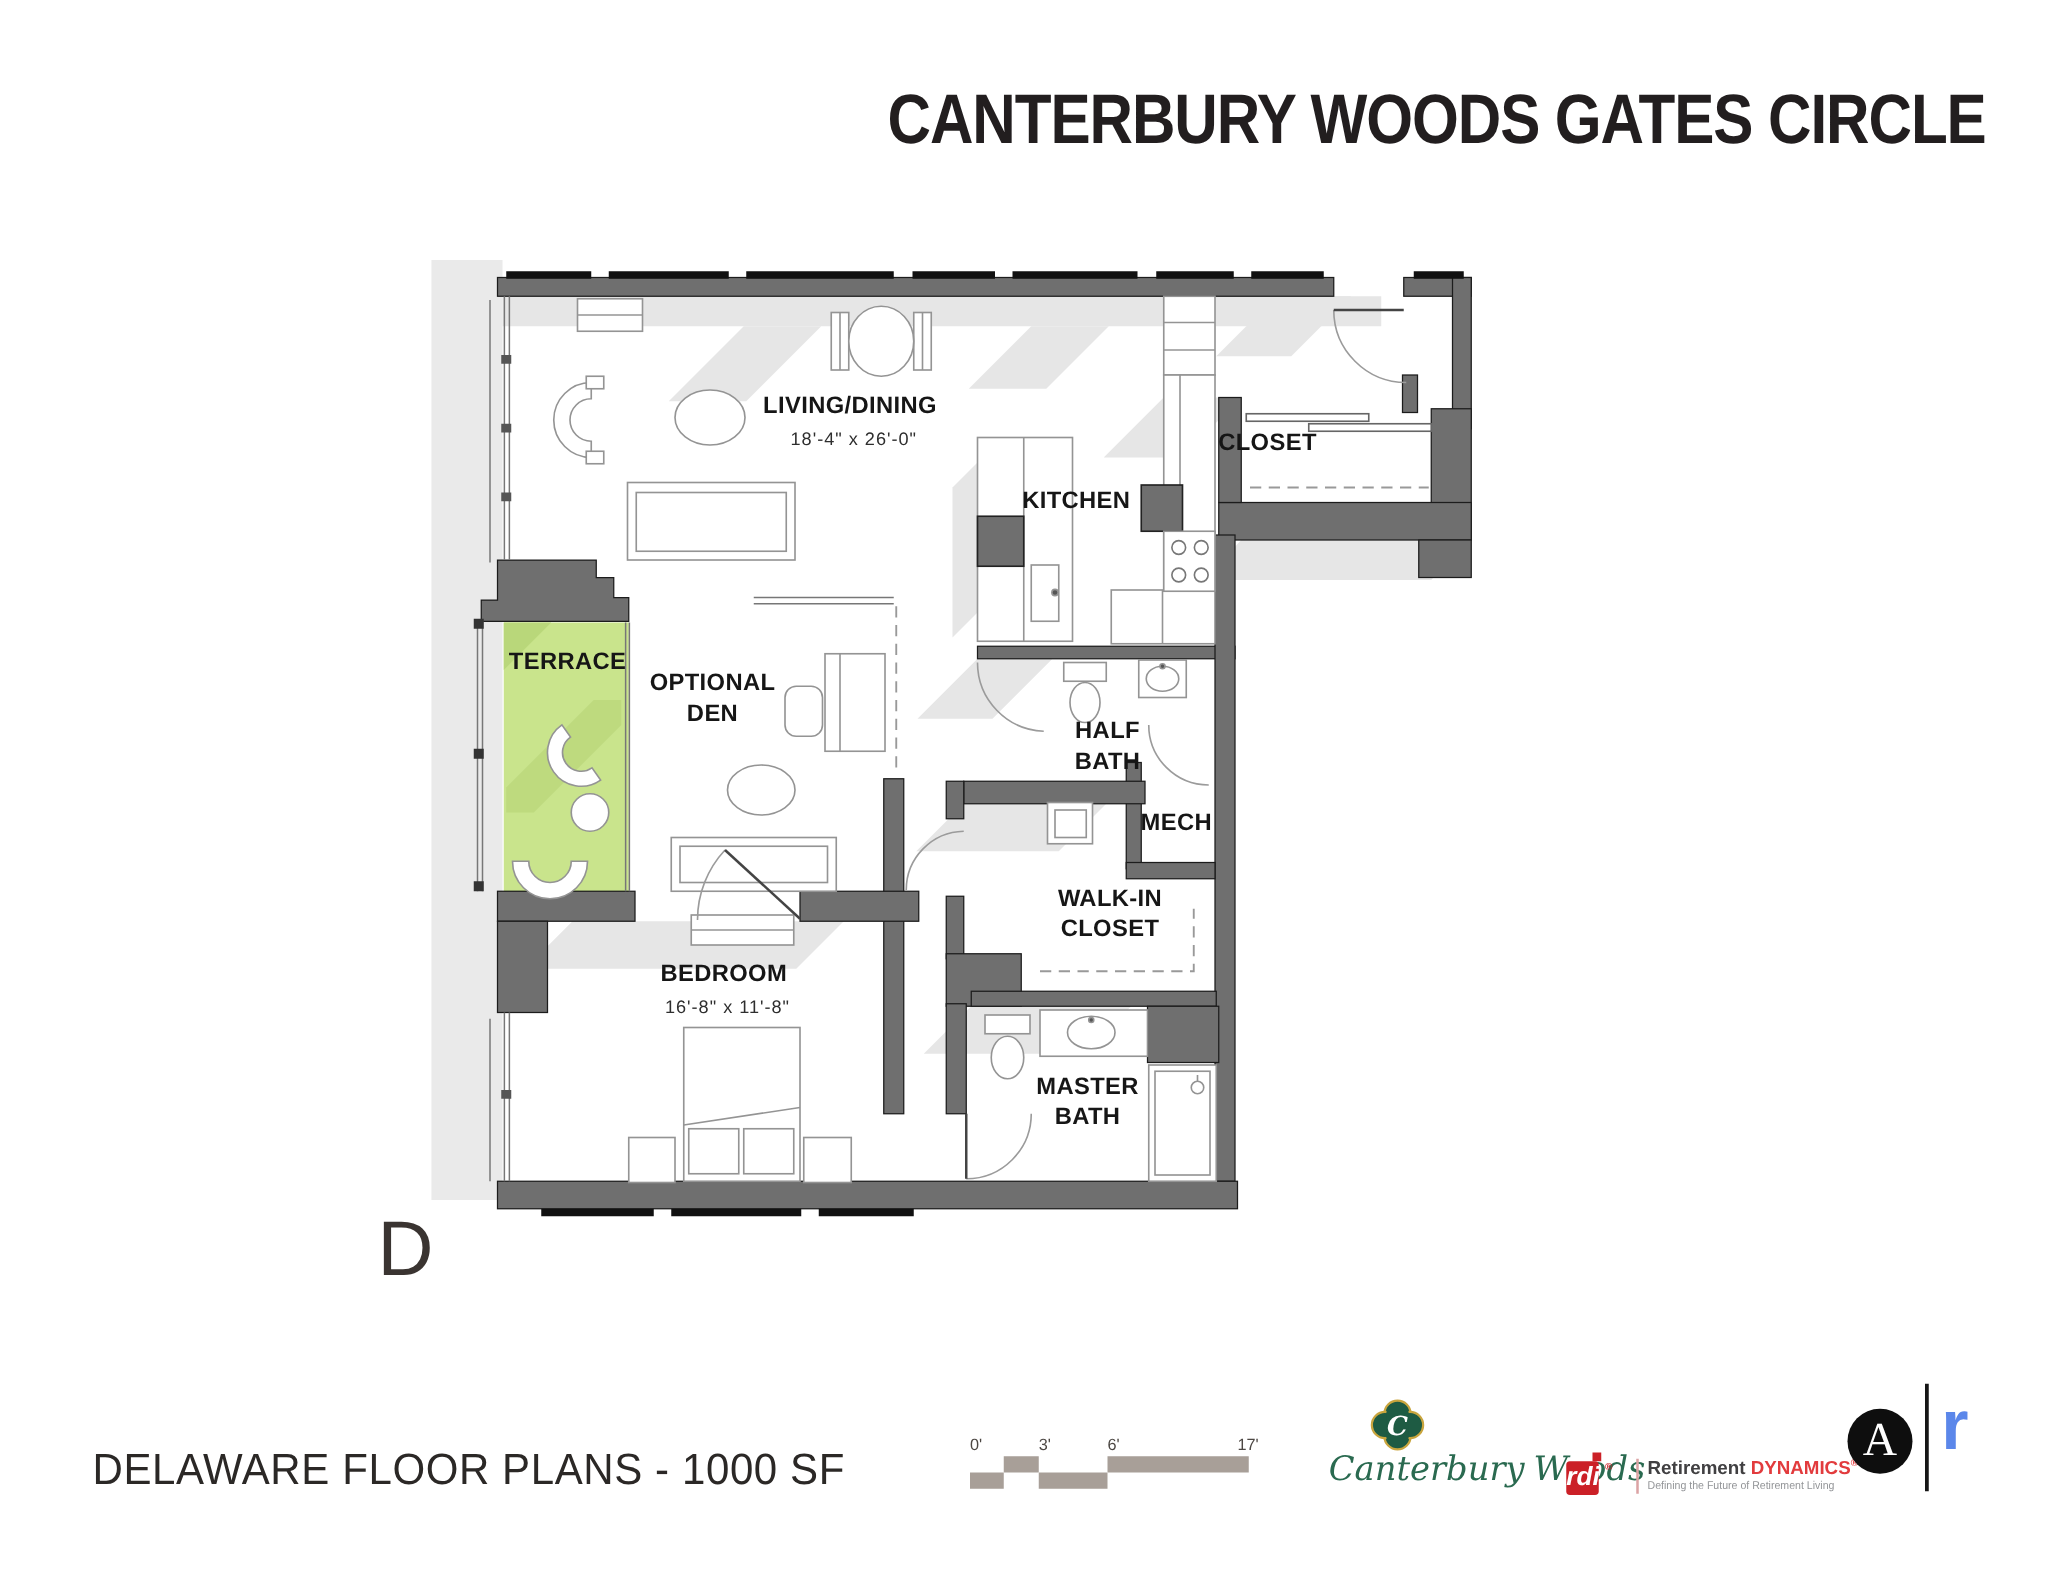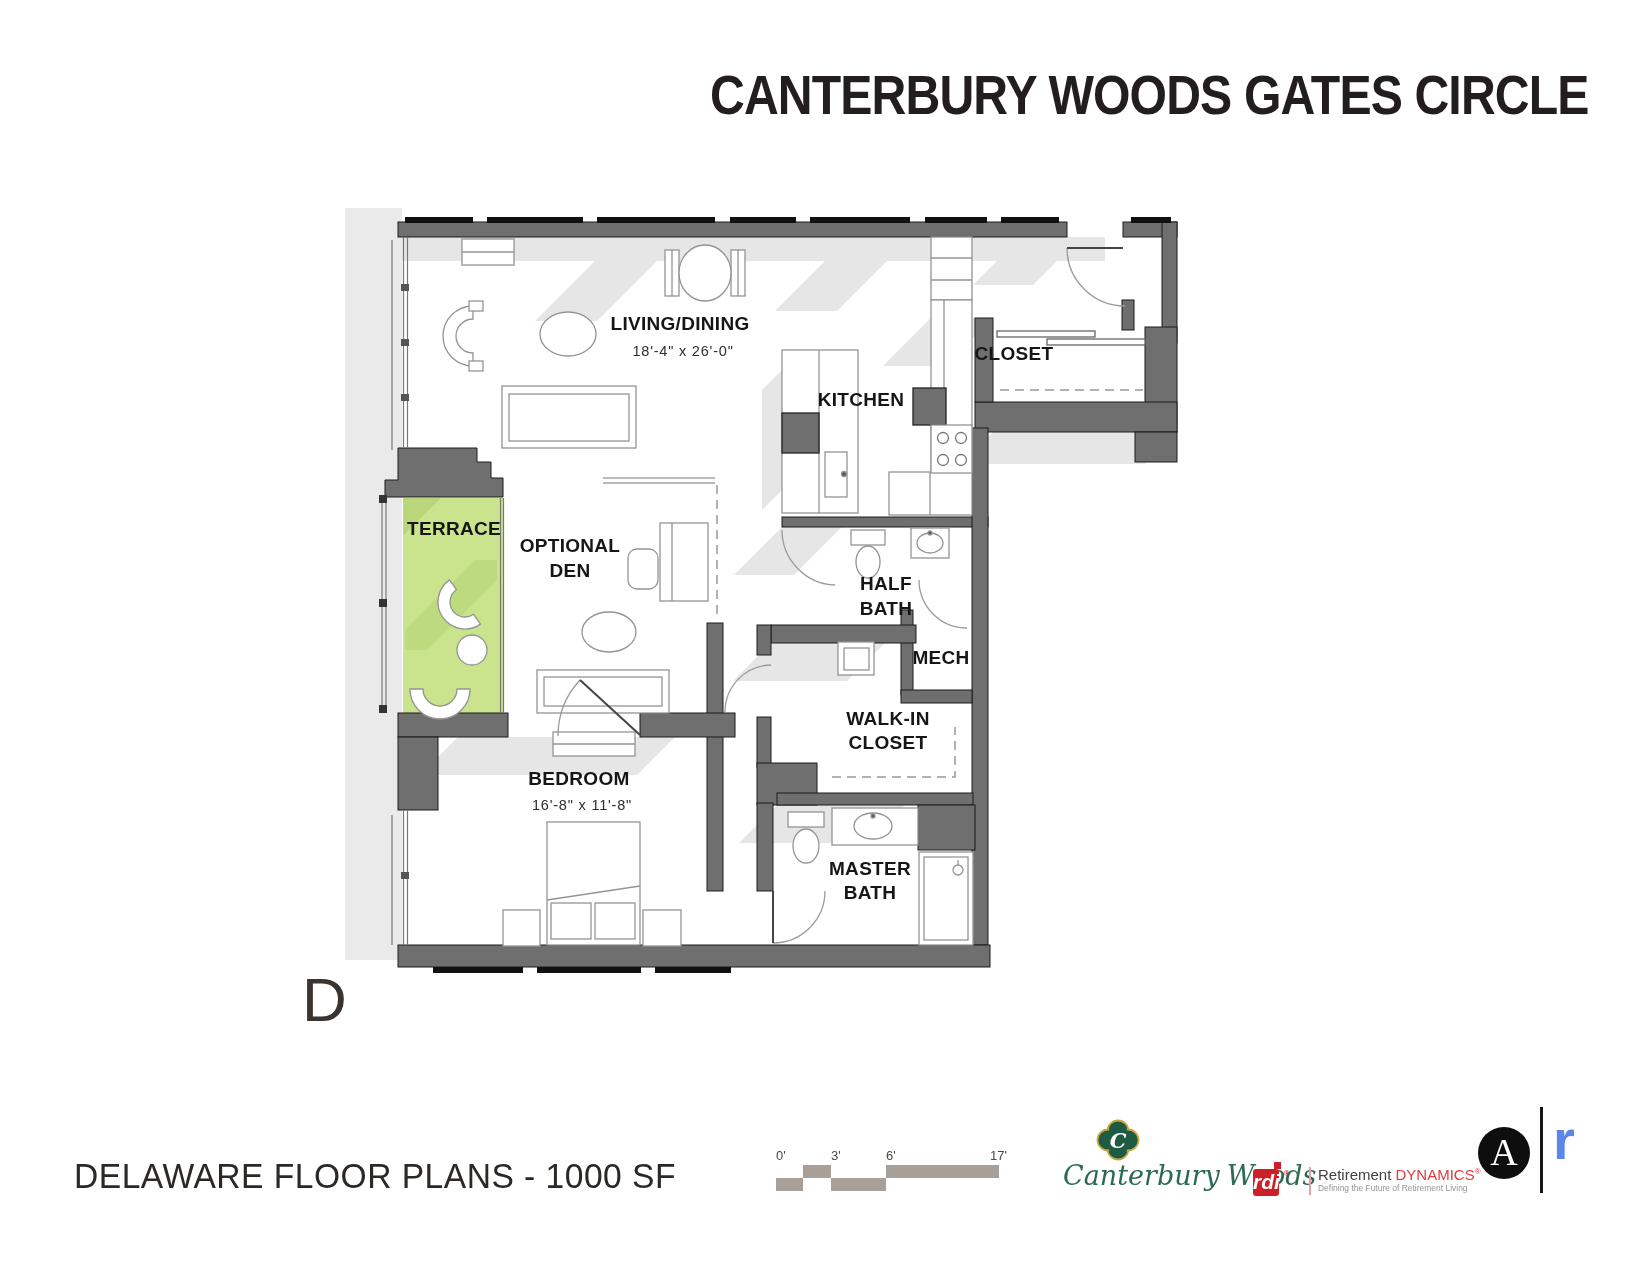--- a/index.html
+++ b/index.html
@@ -21,21 +21,21 @@
               color:#2a6a50;font-size:27px;white-space:nowrap;line-height:1;}
   .cw .script .w2{margin-left:7px;}
   .cw svg{position:absolute;left:87px;top:0;}
   .rdi{position:absolute;left:1253px;top:1169px;width:26px;height:27px;background:var(--red1);
        border-radius:3px;color:#fff;font-weight:bold;font-style:italic;font-size:21px;
        text-align:center;line-height:26px;}
   .rdi .dot{position:absolute;right:-2px;top:-7px;width:7px;height:7px;background:var(--red1);}
   .rdi .reg{position:absolute;right:-11px;top:-8px;font-size:8px;font-style:normal;color:var(--red1);}
   .rdiv{position:absolute;left:1309px;top:1167px;width:2px;height:28px;background:#dba3a4;}
   .ret{position:absolute;left:1318px;top:1166px;line-height:1.15;}
-  .ret .l1{font-size:15px;font-weight:normal;color:#414042;white-space:nowrap;}
+  .ret .l1{font-size:15px;font-weight:bold;color:#414042;white-space:nowrap;}
   .ret .l1 .dyn{color:var(--red2);}
   .ret .l1 sup{font-size:8px;color:var(--red2);}
   .ret .l2{font-size:9px;color:#939598;white-space:nowrap;transform:scaleX(.94);transform-origin:0 50%;}
   .acirc{position:absolute;left:1478px;top:1127px;width:52px;height:52px;border-radius:50%;
          background:#0e0e0e;color:#fff;text-align:center;font-family:"Liberation Serif",serif;
          font-size:38px;line-height:51px;}
   .vbar{position:absolute;left:1540px;top:1107px;width:3px;height:86px;background:#161616;}
   .rblue{position:absolute;left:1553px;top:1112px;font-size:56px;font-weight:bold;
          color:var(--blue1);line-height:1;}
   

